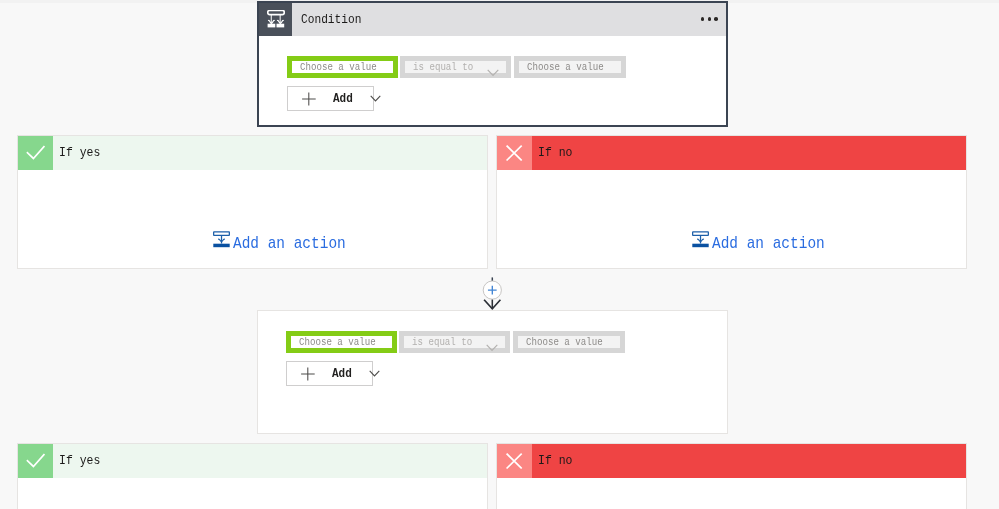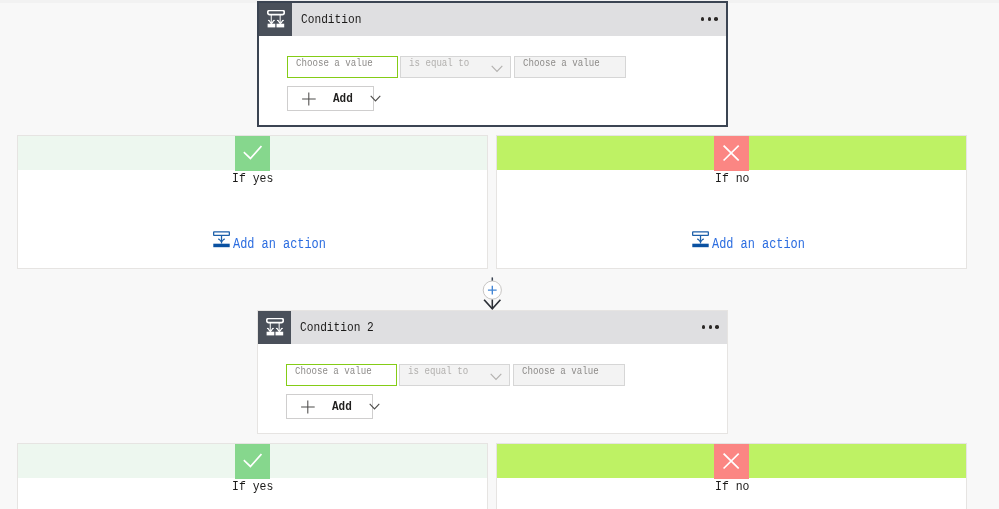--- a/index.html
+++ b/index.html
@@ -13,47 +13,47 @@
   .cond.selected{border:2px solid #3b4452;}
   .cond.plain{border:1px solid #e6e4e2;}
   .cond-head{display:flex;align-items:center;height:33px;background:#dfdfe1;}
   .cond-icon{width:33px;height:33px;background:#4a505a;flex:0 0 33px;position:relative;}
   .cond-icon svg{position:absolute;left:7.5px;top:7.3px;}
   .cond-title{margin-left:9px;font-size:13px;color:#1b1a19;transform:scaleX(0.86);transform-origin:left center;}
   .dots{margin-left:auto;margin-right:8.2px;display:flex;gap:3.3px;align-items:center;margin-top:-0.8px;}
   .dots i{width:3.5px;height:3.5px;border-radius:50%;background:#2b2826;display:block;}
   .cond-body{padding:19.5px 0 0 27.5px;}
   .row{display:flex;}
-  .tf{box-sizing:border-box;height:22.5px;border:1px solid #84cc16;background:#fff;
-      font-size:11px;color:#8d8b89;display:flex;padding-left:8px;}
+  .tf{box-sizing:border-box;height:22.5px;border:5px solid #84cc16;background:#fff;
+      font-size:11px;color:#8d8b89;display:flex;align-items:center;padding-left:8px;}
   .tf>span,.tf{white-space:nowrap;}
   .tfl{display:inline-block;transform:scaleX(0.83);transform-origin:left center;}
   .tf.grey{background:#f3f3f3;border-color:#d6d6d6;}
   .tf.op{color:#b2b0ae;}
   .tf.op{position:relative;padding-right:36px;}
   .chev{position:absolute;right:7px;top:8.5px;line-height:0;}
   .addbtn{margin-top:8px;box-sizing:border-box;height:25px;width:87px;border:1px solid #cfcece;
           background:#fff;display:flex;align-items:center;gap:12px;
           font-size:12.5px;font-weight:bold;color:#201f1e;}
   .addbtn .plus{margin-left:14px;margin-top:1.6px;line-height:0;}
   .addbtn .lbl{margin-left:5.5px;transform:scaleX(0.88);transform-origin:left center;}
   .addbtn .dn{margin-left:2.2px;margin-top:0.3px;line-height:0;}
 
   
   .branch{position:absolute;box-sizing:border-box;background:#fff;border:1px solid #e6e4e2;}
-  .branch-head{height:33.5px;display:flex;align-items:center;flex-direction:column;}
+  .branch-head{height:33.5px;display:flex;align-items:center;}
   .branch-mark{width:34.5px;height:33.5px;flex:0 0 34.5px;position:relative;overflow:hidden;}
   .branch-mark svg{position:absolute;left:7px;top:6.8px;}
   .branch-label{margin-left:6px;font-size:13.2px;color:#1b1a19;transform:scaleX(0.87);transform-origin:left center;}
   .yes .branch-head{background:#edf7ef;}
   .yes .branch-mark{background:#86d78d;}
-  .no .branch-head{background:#bef264;}
+  .no .branch-head{background:#ef4444;}
   .no .branch-mark{background:#fb8683;}
   .addaction{position:absolute;display:flex;align-items:flex-end;
-             font-size:14px;color:#2a6ce0;white-space:nowrap;}
+             font-size:17px;color:#2a6ce0;white-space:nowrap;}
   .addaction .txt{margin-left:3px;margin-top:3.5px;transform:scaleX(0.85);transform-origin:left center;}
 
   
   .conn{position:absolute;}
   .topband{position:absolute;left:0;top:0;width:999px;height:3px;background:#f2f2f2;}
 </style>
 </head>
 <body>
 
 <div class="canvas">
@@ -163,41 +163,20 @@
     <svg width="34" height="36" viewBox="0 0 34 36" fill="none" shape-rendering="geometricPrecision">
       <path d="M16.3 1.4v3.6" stroke="#3b4452" stroke-width="1.5"></path>
       <circle cx="16.3" cy="14.1" r="9.1" fill="#ffffff" stroke="#c8c6c4" stroke-width="1"></circle>
       <path d="M16.3 9.8v8.7M11.95 14.15h8.7" stroke="#4285d4" stroke-width="1.35"></path>
       <path d="M16.3 23.6v9.3" stroke="#2b2f36" stroke-width="1.55"></path>
       <path d="M8.6 24.3 L16.3 32.9 L23.9 24.3" stroke="#2b2f36" stroke-width="1.6" fill="none" stroke-linecap="square" stroke-linejoin="miter"></path>
     </svg>
   </div>
 
   <div class="cond plain" style="left:257px;top:310px;width:471px;height:124px;">
-    <div class="cond-head">
-      <div class="cond-icon">
-        <svg width="18" height="18" viewBox="0 0 18 18" fill="none" shape-rendering="geometricPrecision">
-          <rect x="0.75" y="0.4" width="16.5" height="4.2" rx="1.9" stroke="#ffffff" stroke-width="1.65"></rect>
-          <g fill="#ffffff">
-            <rect x="3.75" y="4.4" width="1.0" height="9.2"></rect>
-            <rect x="12.65" y="4.4" width="1.0" height="9.2"></rect>
-          </g>
-          <path d="M1.45 10.45 C2.25 10.35 2.45 10.95 2.95 11.7 C3.4 12.4 3.85 13.3 4.4 13.45 C4.95 13.3 5.4 12.4 5.85 11.7 C6.35 10.95 6.55 10.35 7.35 10.45" stroke="#ffffff" stroke-width="1.15" fill="none" stroke-linecap="round" stroke-linejoin="round"></path>
-          <path d="M10.45 10.45 C11.25 10.35 11.45 10.95 11.95 11.7 C12.4 12.4 12.85 13.3 13.4 13.45 C13.95 13.3 14.4 12.4 14.85 11.7 C15.35 10.95 15.55 10.35 16.35 10.45" stroke="#ffffff" stroke-width="1.15" fill="none" stroke-linecap="round" stroke-linejoin="round"></path>
-          <rect x="0.6" y="13.7" width="7.7" height="3.7" fill="#ffffff"></rect>
-          <rect x="9.5" y="13.7" width="7.7" height="3.7" fill="#ffffff"></rect>
-        </svg>
-      </div>
-      <div class="cond-title">Condition 2</div>
-      <div class="dots">
-          <i></i>
-          <i></i>
-          <i></i>
-        </div>
-    </div>
     <div class="cond-body">
       <div class="row">
         <div class="tf" style="width:111px;">
             <span class="tfl">Choose a value</span>
           </div>
         <div class="tf grey op" style="width:111px;margin-left:2.5px;">
           <span class="tfl">is equal to</span>
           <span class="chev">
             <svg width="12" height="8" viewBox="0 0 12 8">
                 <path d="M0.7 0.8l5.3 5.6 5.3-5.6" stroke="#b3b1af" stroke-width="1.15" fill="none"></path>

